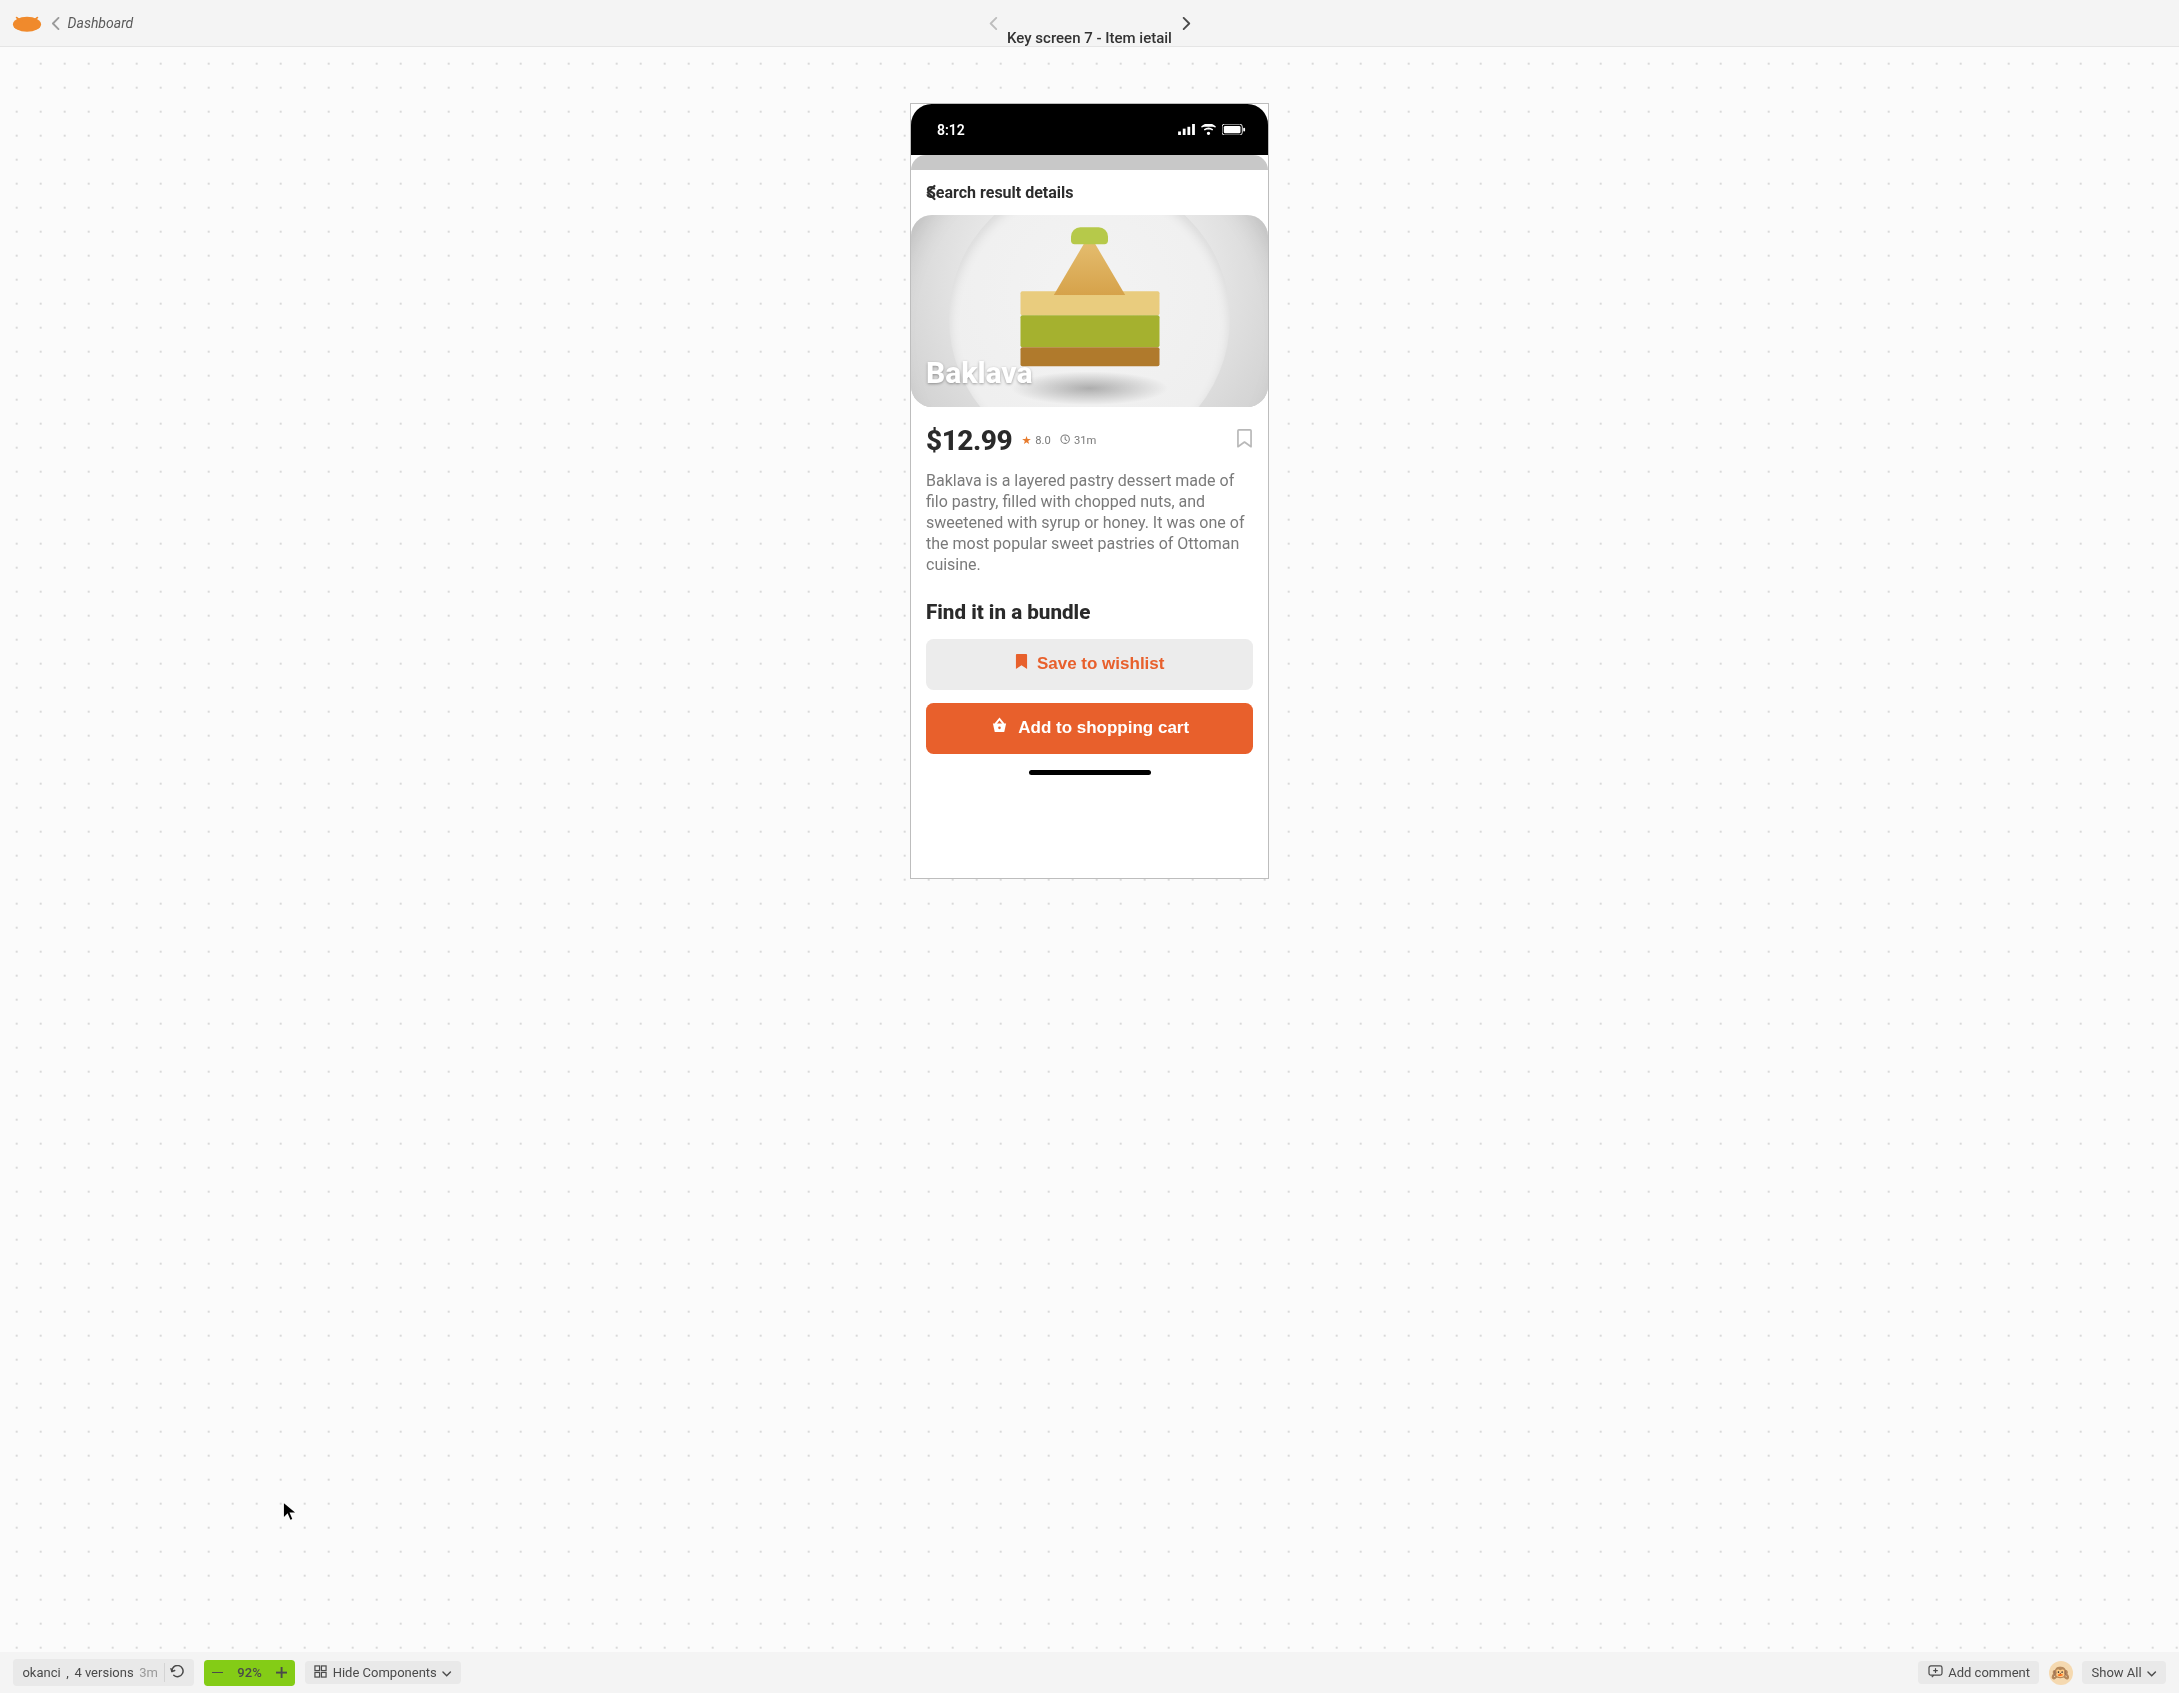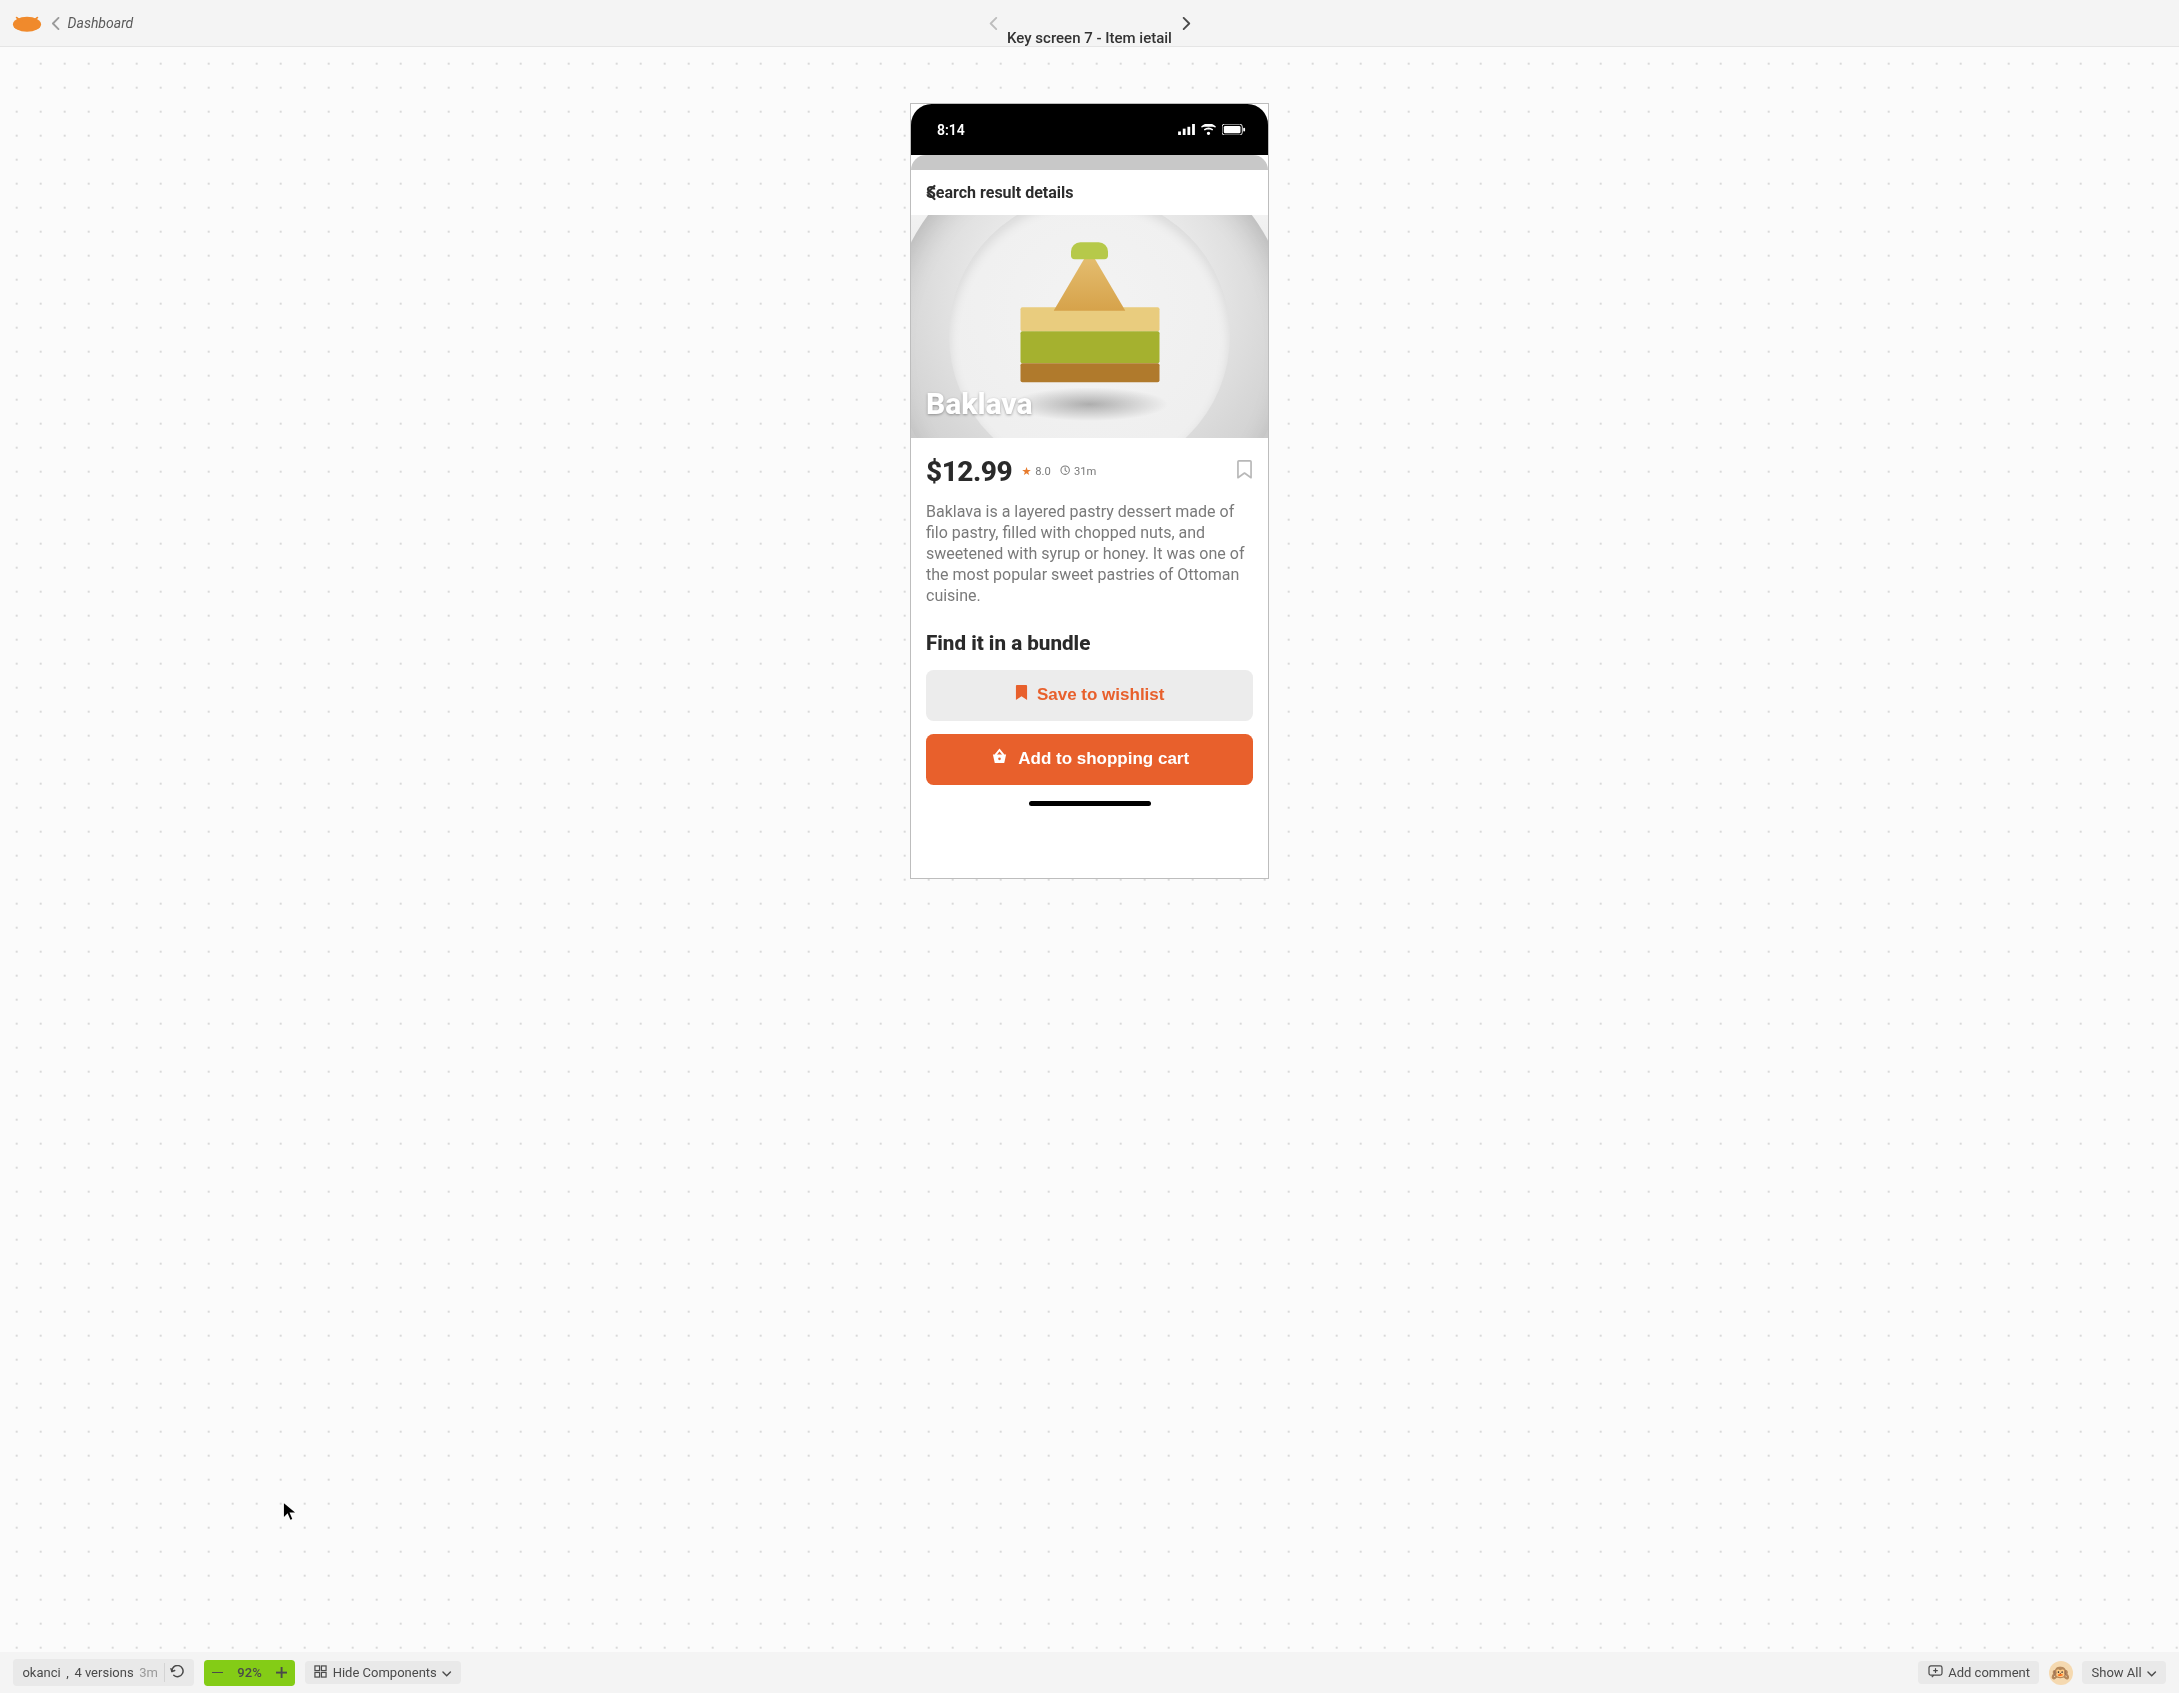--- a/index.html
+++ b/index.html
@@ -120,23 +120,24 @@
     flex:1;
     text-align:left;
     font-size: 16px;
     font-weight: 700;
     color:#2d2d2d;
     margin-left:-20.6px;
   }
 
   .hero {
     position: relative;
-    height: 223px;
+    height: 192px;
     background: linear-gradient(180deg, #f2f2f2 0%, #e3e3e3 45%, #c9c9c9 100%);
     overflow:hidden;
+    border-radius:21px;
   }
   .plate {
     position:absolute;
     left:50%; top:54%;
     transform:translate(-50%,-50%);
     width: 403px; height: 403px;
     border-radius: 50%;
     background: radial-gradient(circle at 50% 40%, #f3f3f3 0%, #e8e8e8 35%, #d7d7d7 60%, #c0c0c0 100%);
     box-shadow: inset 0 13px 28px rgba(0,0,0,.15);
   }
@@ -368,21 +369,21 @@
           <path d="M2 1 L8 7 L2 13" stroke="currentColor" stroke-width="2" fill="none" stroke-linecap="round" stroke-linejoin="round"></path>
         </svg>
     </span>
   </div>
 </div>
 
 <div class="canvas">
   <div class="artboard">
 
     <div class="phone-status">
-      <span class="phone-time">8:14</span>
+      <span class="phone-time">8:12</span>
       <span class="phone-icons">
         <span>
           <svg width="17" height="11.2" viewBox="0 0 18 12">
               <rect x="0" y="8" width="3" height="4" fill="#fff"></rect>
               <rect x="5" y="5" width="3" height="7" fill="#fff"></rect>
               <rect x="10" y="3" width="3" height="9" fill="#fff"></rect>
               <rect x="15" y="0" width="3" height="12" fill="#fff"></rect>
             </svg>
         </span>
         <span>

